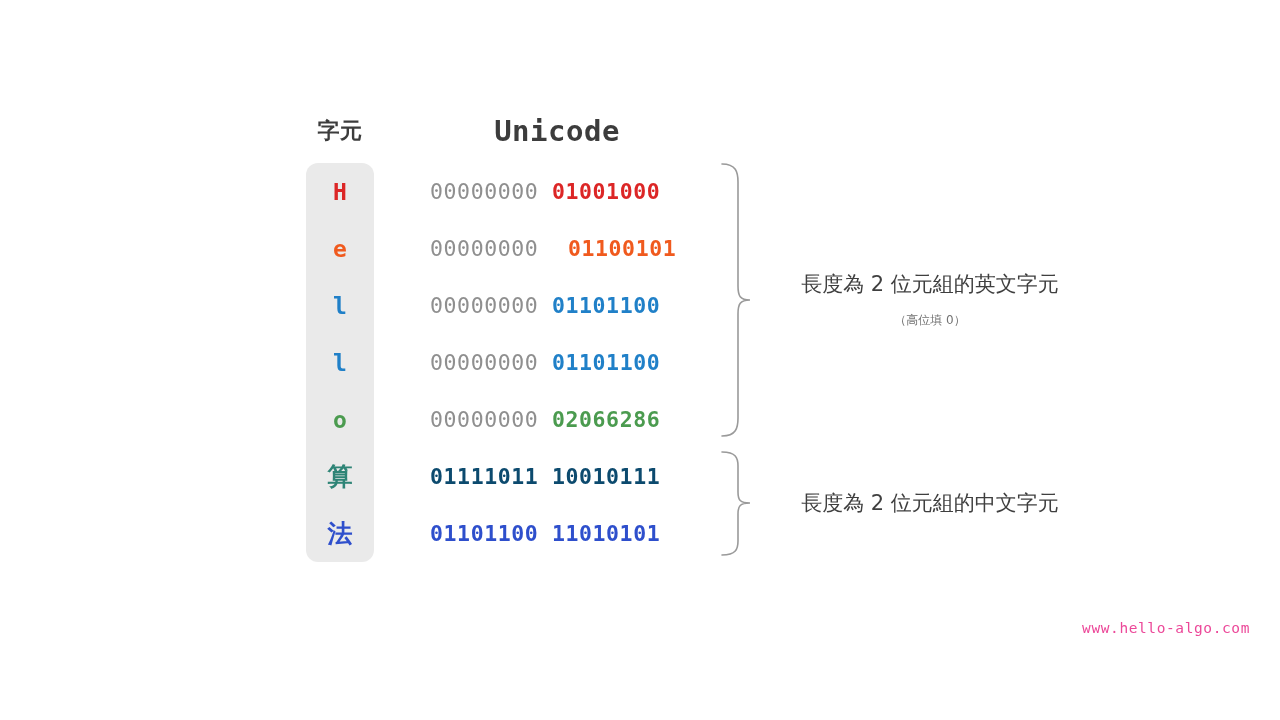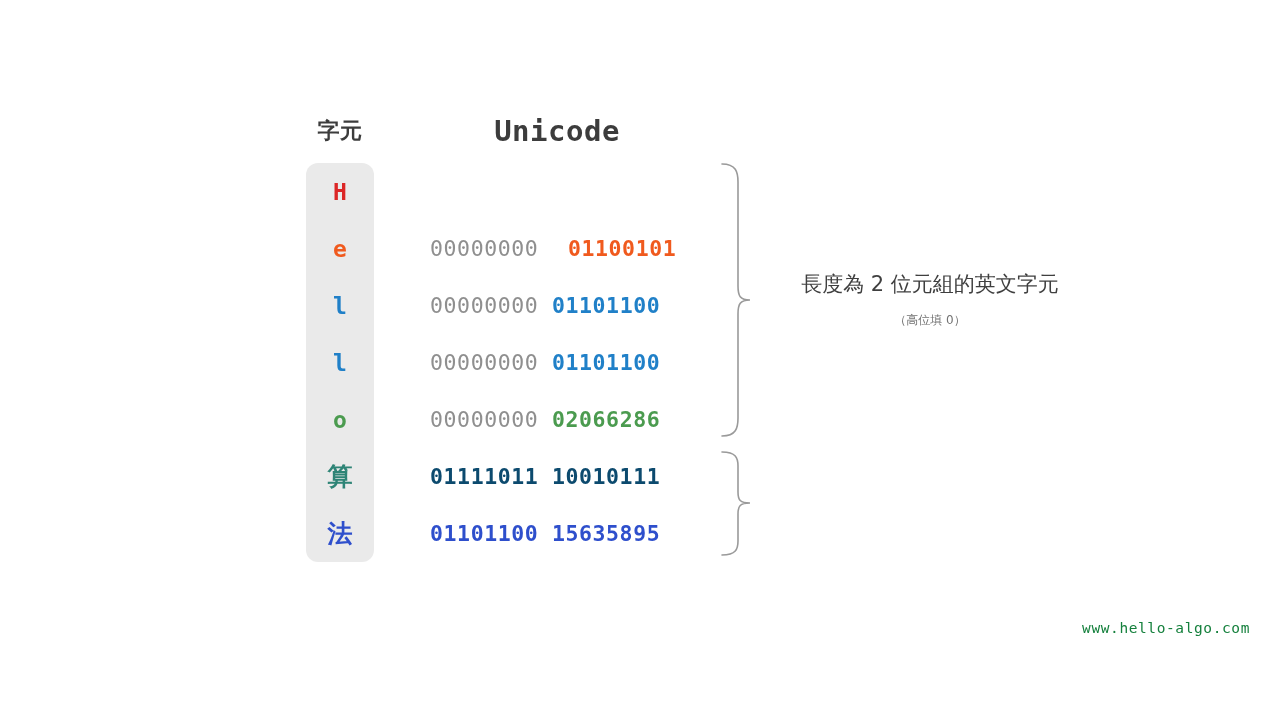--- a/index.html
+++ b/index.html
@@ -136,38 +136,39 @@
     width: 340px;
     font-size: 21px;
     line-height: 34px;
   }
 
   
   #watermark {
     position: absolute;
     right: 30px;
     bottom: 20px;
-    color: #15803d;
+    color: #ec4899;
     font-family: "DejaVu Sans Mono", "Liberation Mono", monospace;
     font-size: 14.5px;
     letter-spacing: 0.6px;
   }
 </style>
 </head>
 <body>
 
 <div id="stage">
 
   <div class="hdr" id="hdr-char">字元</div>
   <div class="hdr" id="hdr-unicode">Unicode</div>
 
   <div id="char-column"></div>
 
   <div class="row" style="top:172px">
     <div class="ch" style="color: rgb(220, 38, 38);">H</div>
+    <div class="bits"><span class="hi-pad">00000000 </span><span class="val" style="color: rgb(220, 38, 38);">01001000</span></div>
   </div>
 
   <div class="row" style="top:229px">
     <div class="ch" style="color: rgb(240, 90, 30);">e</div>
     <div class="bits"><span class="hi-pad">00000000 </span><span class="val" style="color: rgb(240, 90, 30); margin-left: 16px;">01100101</span></div>
   </div>
 
   <div class="row" style="top:286px">
     <div class="ch" style="color: rgb(32, 128, 200);">l</div>
     <div class="bits"><span class="hi-pad">00000000 </span><span class="val" style="color: rgb(32, 128, 200);">01101100</span></div>
@@ -183,21 +184,21 @@
     <div class="bits"><span class="hi-pad">00000000 </span><span class="val" style="color: rgb(75, 155, 79);">02066286</span></div>
   </div>
 
   <div class="row" style="top:457px">
     <div class="ch cjk" style="color: rgb(46, 132, 118);">算</div>
     <div class="bits"><span class="hi-pad"></span><span class="val" style="color: #0c4a6e;">01111011 10010111</span></div>
   </div>
 
   <div class="row" style="top:514px">
     <div class="ch cjk" style="color: rgb(46, 79, 204);">法</div>
-    <div class="bits"><span class="hi-pad"></span><span class="val" style="color: rgb(46, 79, 204);">01101100 15635895</span></div>
+    <div class="bits"><span class="hi-pad"></span><span class="val" style="color: rgb(46, 79, 204);">01101100 11010101</span></div>
   </div>
 
   <svg id="braces" viewBox="0 0 1280 720">
 
     <path d="M 722 164
              C 736 164 738 172 738 182
              L 738 286
              C 738 296 740 300 750 300
              C 740 300 738 304 738 314
              L 738 418
@@ -210,16 +211,19 @@
              C 740 503 738 506 738 514
              L 738 541
              C 738 549 736 555 722 555" fill="none" stroke="#9a9a9a" stroke-width="1.6" stroke-linecap="round"></path>
   </svg>
 
   <div class="annot" id="annot-1">
     <span>長度為 2 位元組的英文字元</span>
     <span class="sub">（高位填 0）</span>
   </div>
 
+  <div class="annot" id="annot-2">
+    <span>長度為 2 位元組的中文字元</span>
+  </div>
 
   <div id="watermark">www.hello-algo.com</div>
 
 </div>
 
 </body></html>

